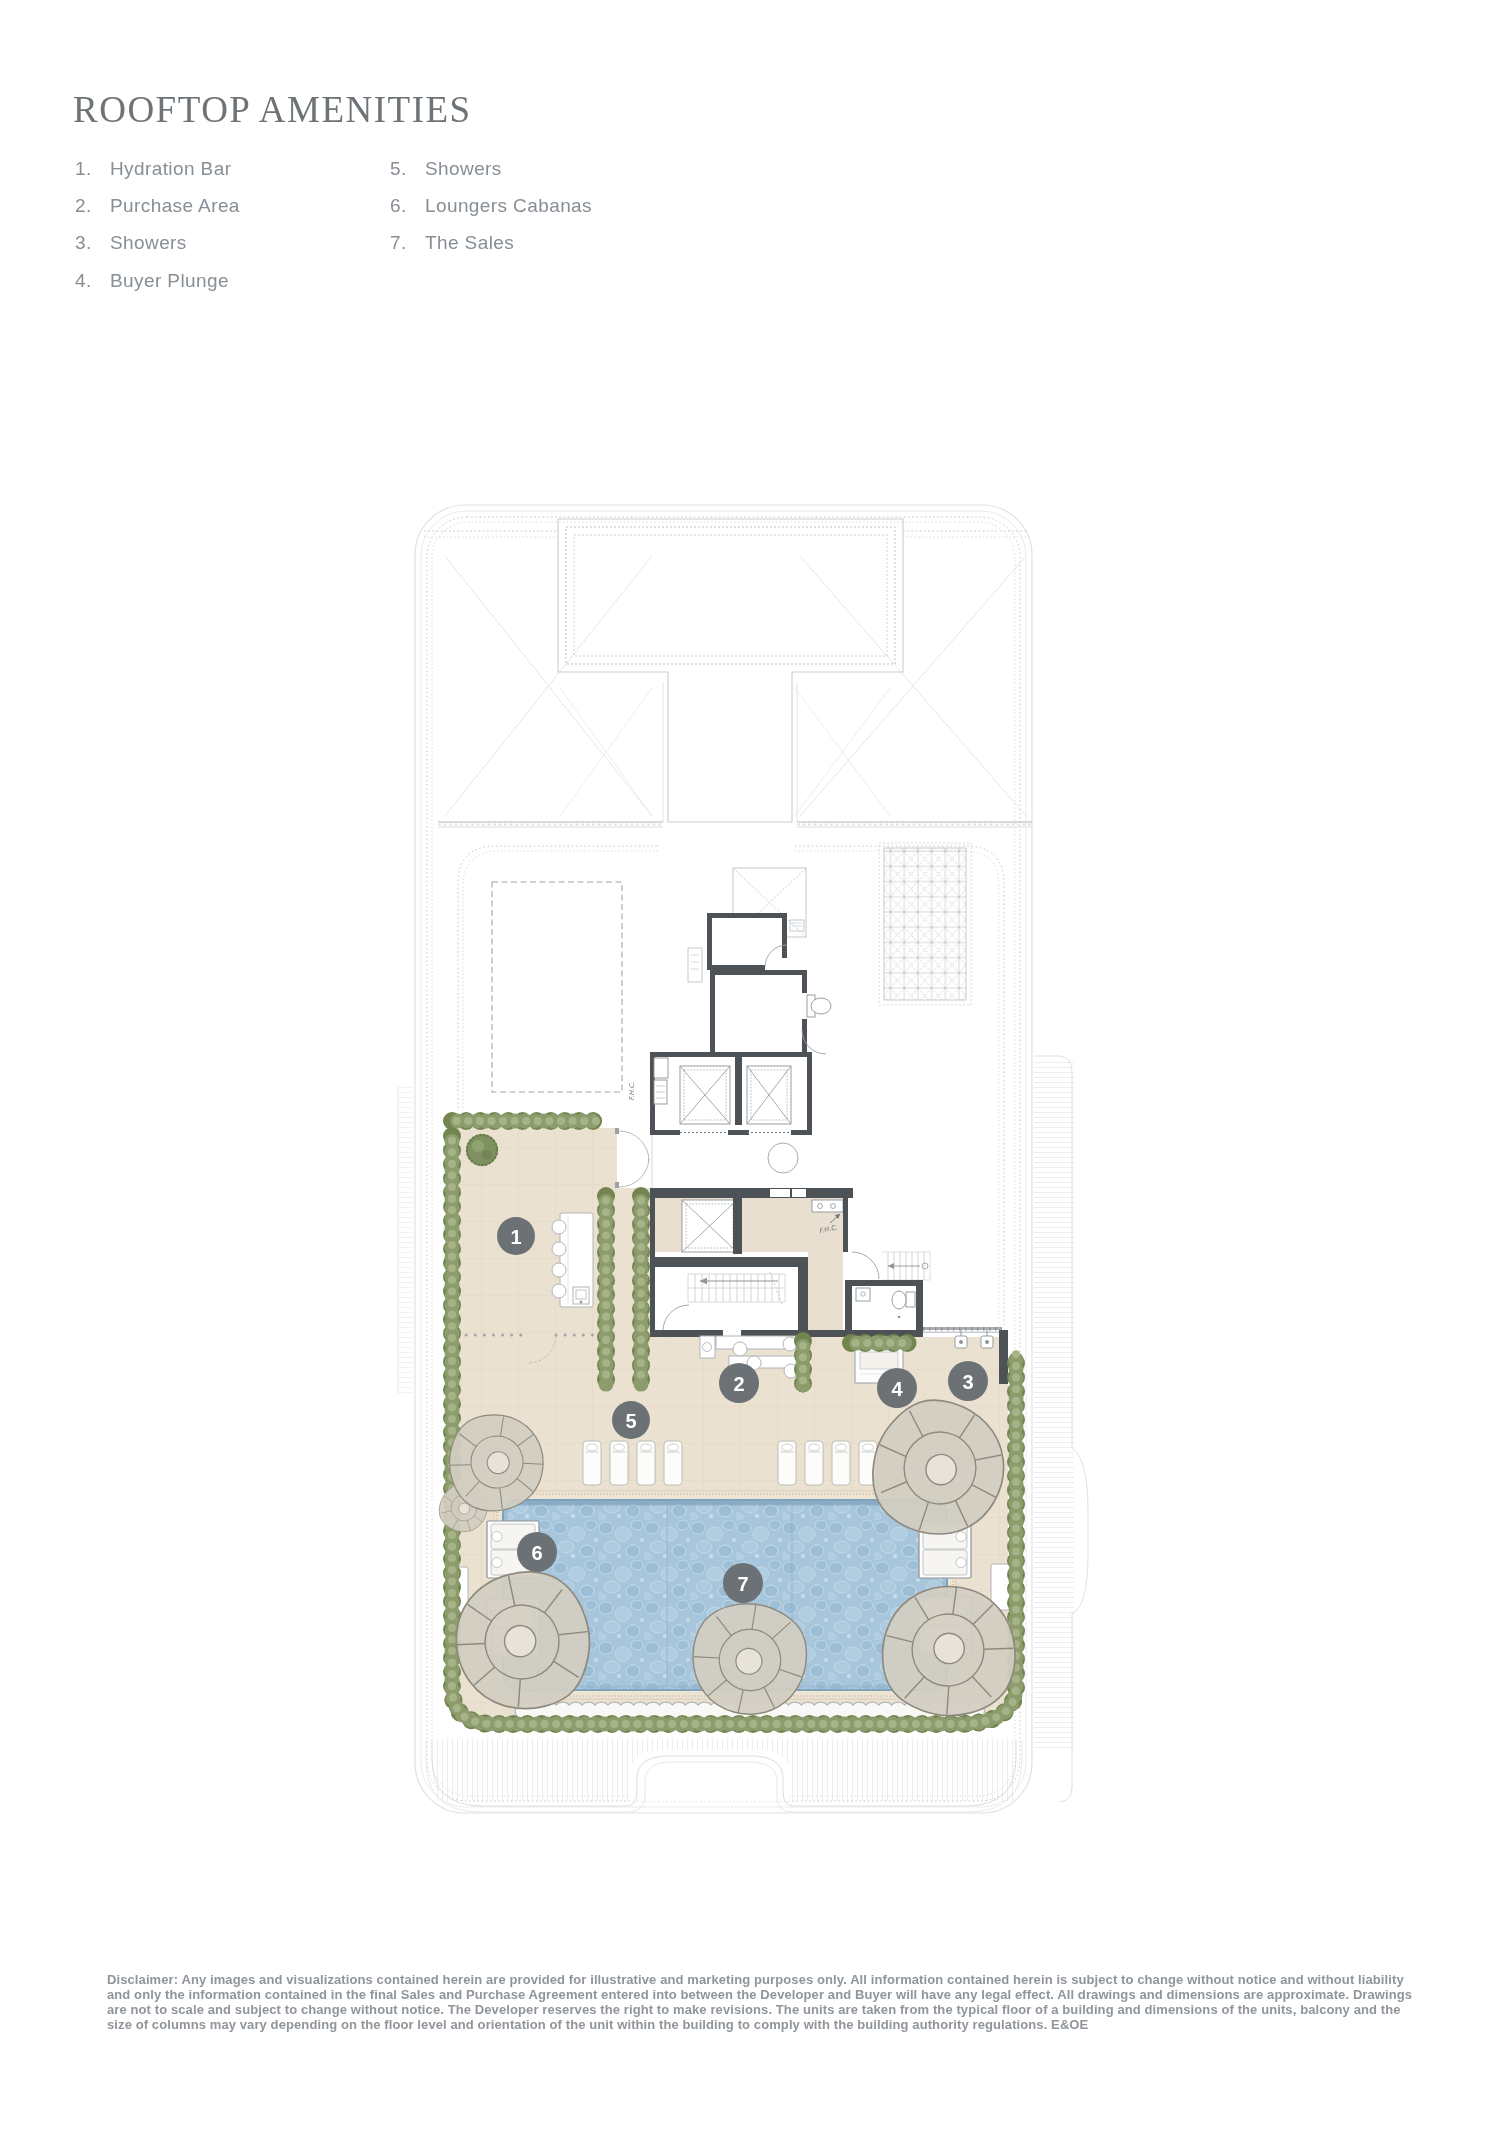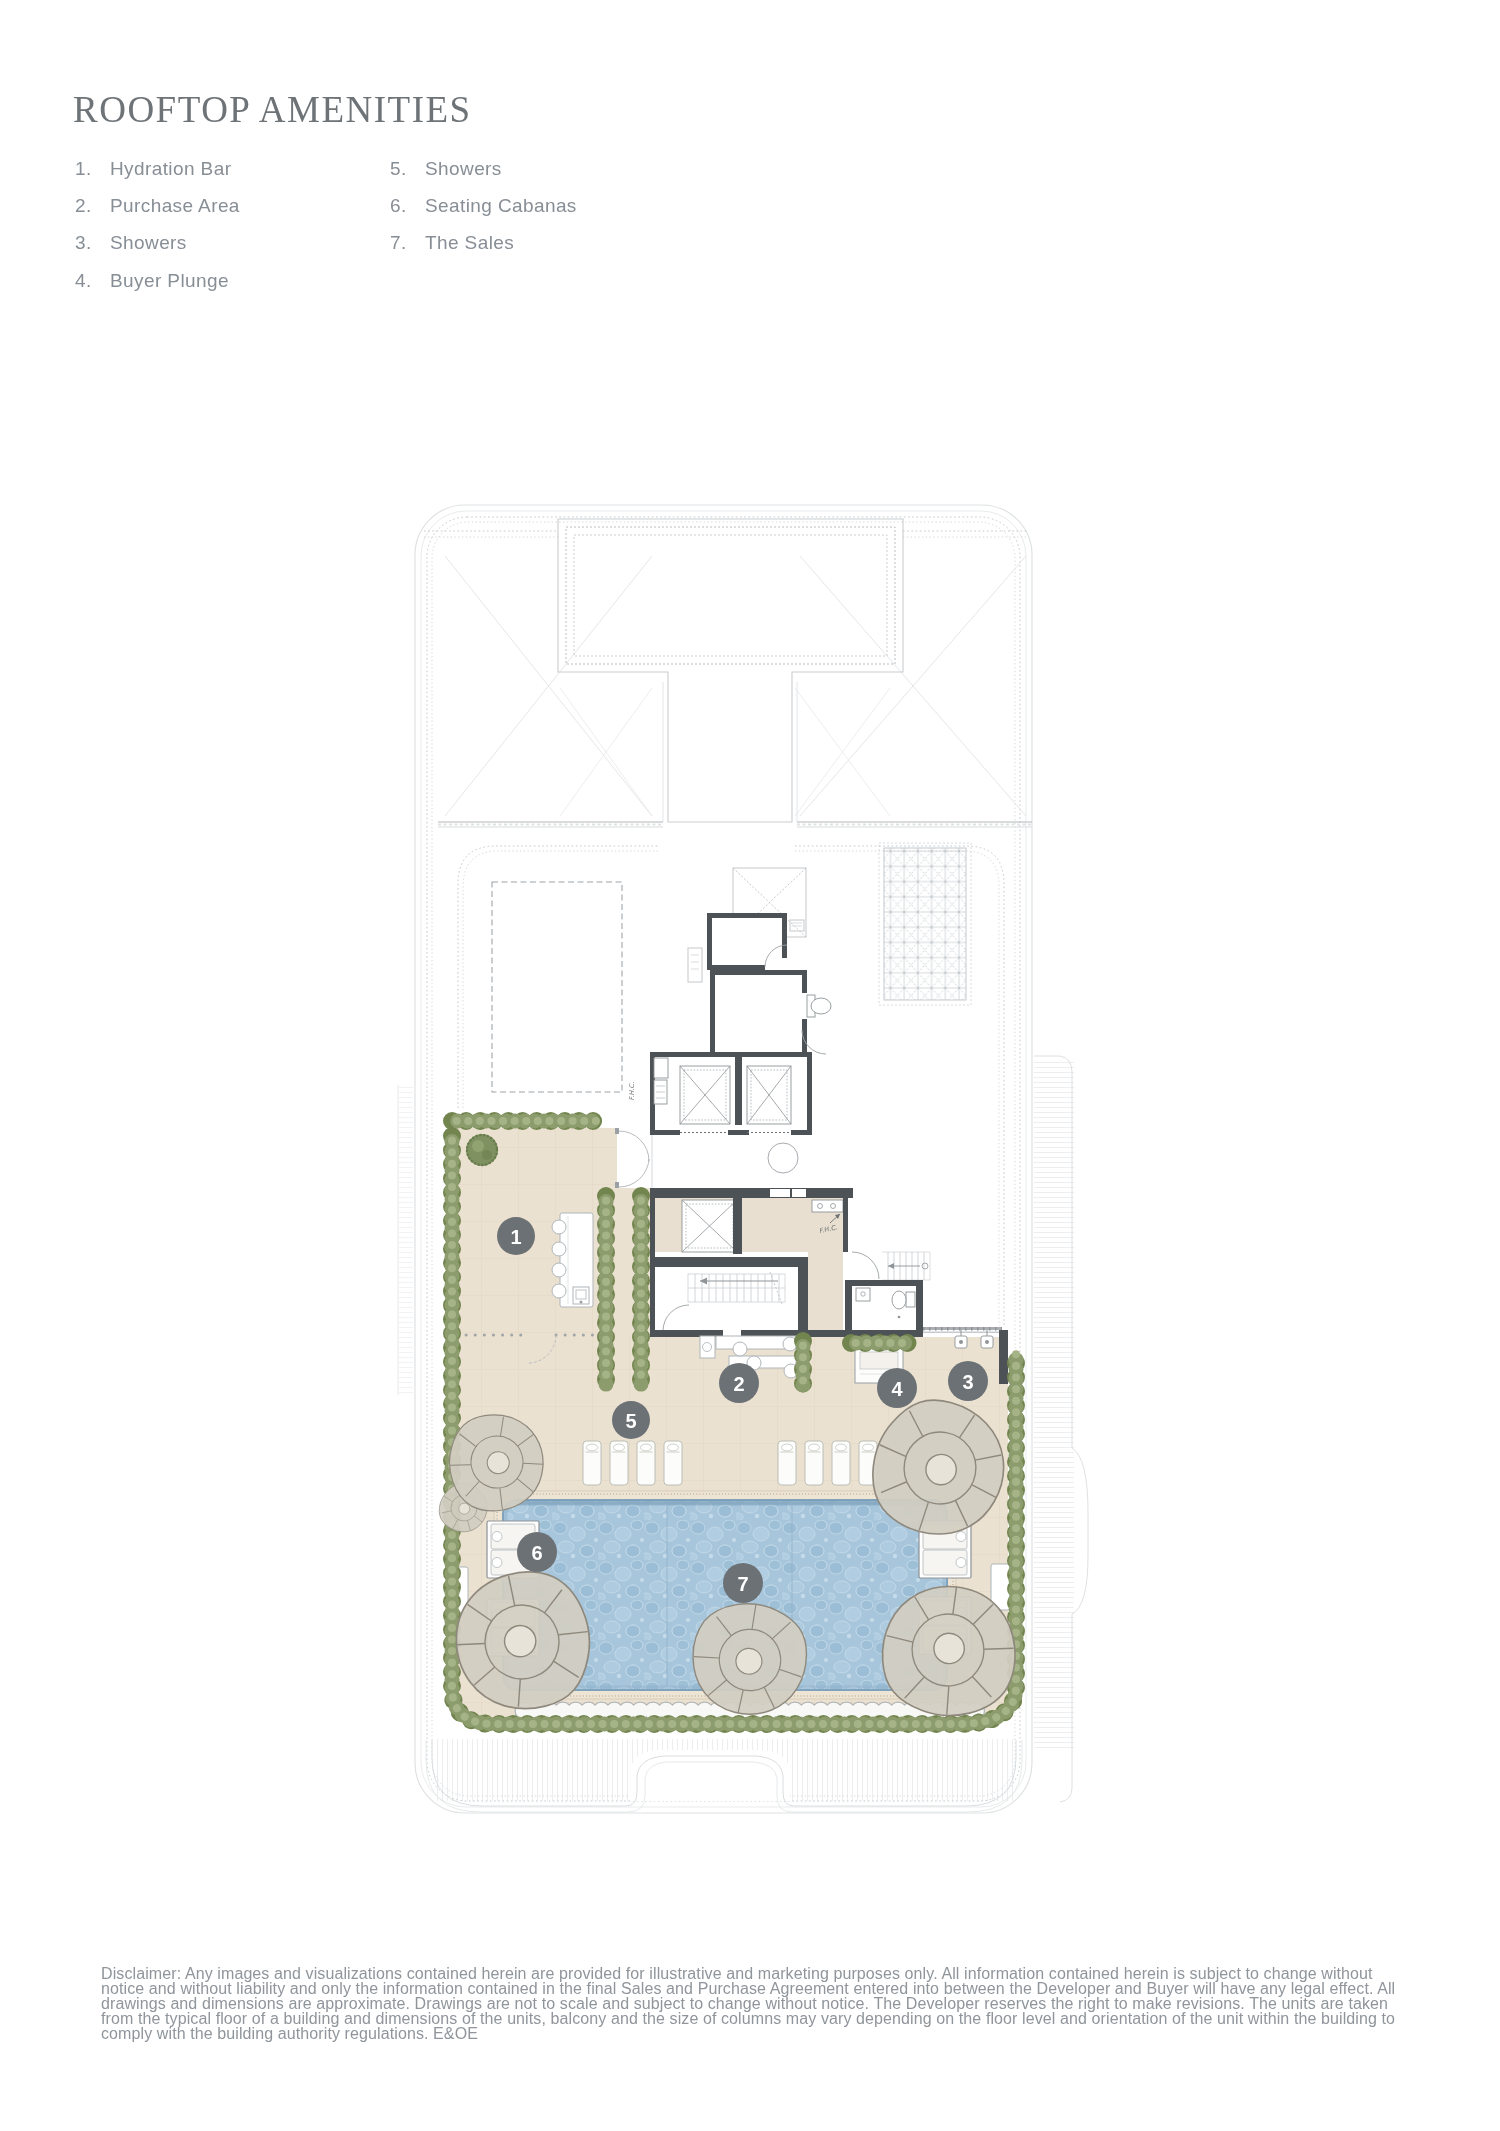--- a/index.html
+++ b/index.html
@@ -11,22 +11,22 @@
     font-size:37px;letter-spacing:1.5px;color:#6e7377;
   }
   .legend{position:absolute;left:0;top:150px;width:900px;}
   .legend-col{position:absolute;top:0;}
   .legend-col.c1{left:75px;}
   .legend-col.c2{left:390px;}
   .legend-item{display:flex;align-items:center;height:37.4px;
     font-size:19px;color:#878e95;letter-spacing:.4px;}
   .legend-item .num{width:35px;flex:0 0 35px;}
   .disclaimer{
-    position:absolute;left:97px;top:1962px;width:1316px;margin:4px;
-    font-size:16px;line-height:15px;color:#8f959b;letter-spacing:.1px;
+    position:absolute;left:97px;top:1962px;width:1316px;margin:10px;
+    font-size:13px;line-height:15px;color:#8f959b;letter-spacing:.1px;font-weight:bold;
   }
   svg.plan{position:absolute;left:0;top:0;}
   
   .s-outline{fill:none;stroke:#dfe2e4;stroke-width:1.2}
   .s-outline2{fill:none;stroke:#e9ebec;stroke-width:1}
   .s-dot{fill:none;stroke:#c4c8cc;stroke-width:1;stroke-dasharray:1.6,2.6}
   .s-dot2{fill:none;stroke:#d2d5d8;stroke-width:.9;stroke-dasharray:1.4,2.4}
   .s-faint{fill:none;stroke:#e4e6e8;stroke-width:1}
   .s-med{fill:none;stroke:#c9cdd0;stroke-width:1.1}
   .s-gray{fill:none;stroke:#9ba0a4;stroke-width:.9}
@@ -65,21 +65,21 @@
       <span class="lbl">Buyer Plunge</span>
     </div>
   </div>
   <div class="legend-col c2">
     <div class="legend-item">
       <span class="num">5.</span>
       <span class="lbl">Showers</span>
     </div>
     <div class="legend-item">
       <span class="num">6.</span>
-      <span class="lbl">Seating Cabanas</span>
+      <span class="lbl">Loungers Cabanas</span>
     </div>
     <div class="legend-item">
       <span class="num">7.</span>
       <span class="lbl">The Sales</span>
     </div>
   </div>
 </div>
 
 <svg class="plan" width="1500" height="2131" viewBox="0 0 1500 2131">
   <defs>

